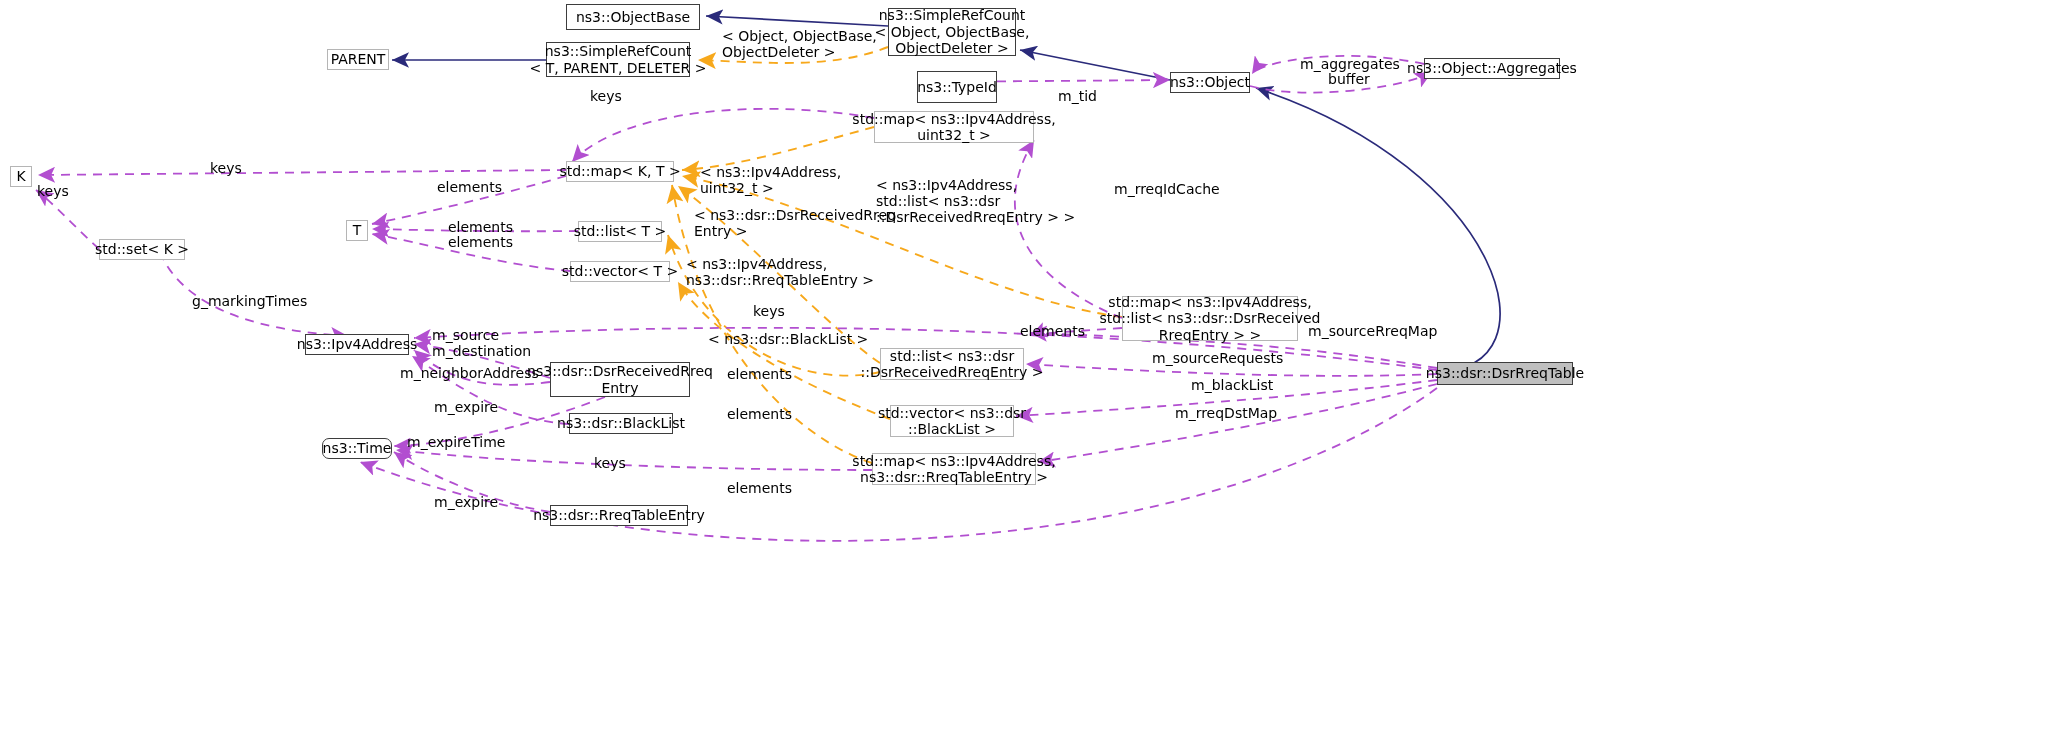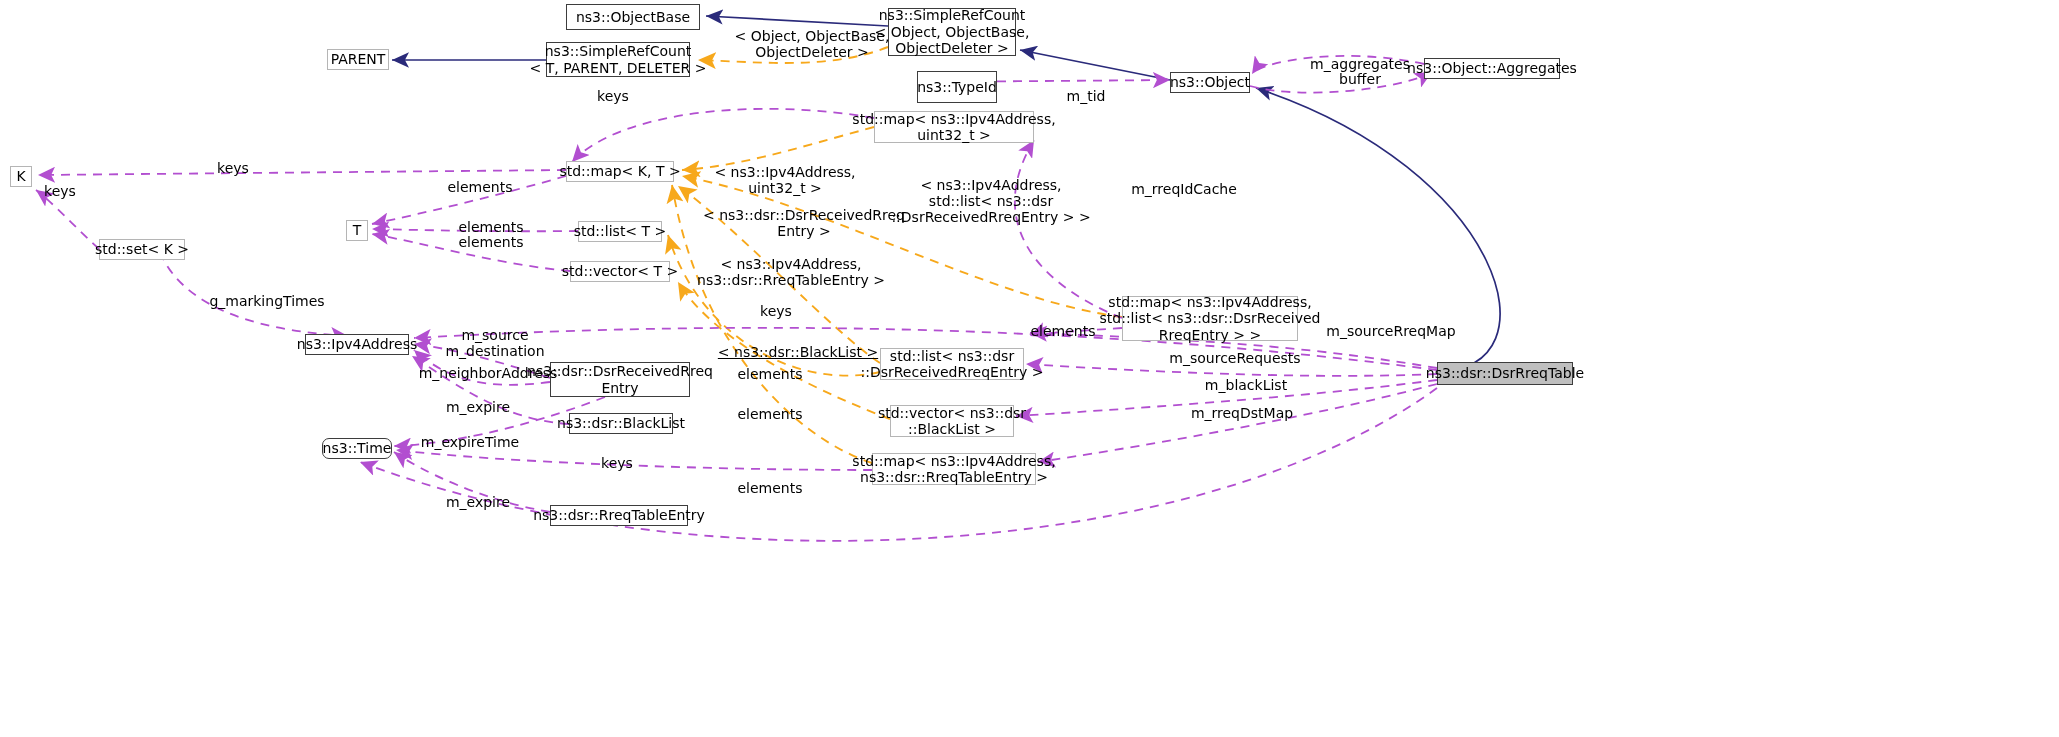--- a/index.html
+++ b/index.html
@@ -6,21 +6,21 @@
   #stage{position:relative;width:2059px;height:737px;background:#ffffff;
          font-family:"DejaVu Sans","Liberation Sans",sans-serif;overflow:hidden;}
   svg#wires{position:absolute;left:0;top:0;width:2059px;height:737px;}
   .node{position:absolute;box-sizing:border-box;display:flex;align-items:center;
         justify-content:center;text-align:center;background:#ffffff;
         font-size:14px;line-height:16.5px;color:#000000;white-space:pre;}
   .node.solid{border:1.6px solid #3d3d3d;}
   .node.tmpl{border:1.3px solid #b5b5b5;}
   .node.target{border:1.6px solid #3d3d3d;background:#bfbfbf;}
   .edgelabel{position:absolute;font-size:14px;line-height:16px;color:#000;
-             text-align:center;white-space:pre;}
+             text-align:left;white-space:pre;}
 </style>
 </head>
 <body>
 
 <div id="stage">
 
   <svg id="wires" viewBox="0 0 2059 737" xmlns="http://www.w3.org/2000/svg">
     <defs>
       <marker id="ah-inh" markerWidth="11" markerHeight="9" refX="10" refY="4.5" orient="auto">
         <path d="M10,4.5 L0,0 L2.4,4.5 L0,9 Z" fill="#2a2a7a"></path>
@@ -156,21 +156,21 @@
   <div class="edgelabel" style="left:694px;top:207px;width:220px;">&lt; ns3::dsr::DsrReceivedRreq
 Entry &gt;</div>
   <div class="edgelabel" style="left:686px;top:256px;width:210px;">&lt; ns3::Ipv4Address,
 ns3::dsr::RreqTableEntry &gt;</div>
   <div class="edgelabel" style="left:192px;top:293px;width:150px;">g_markingTimes</div>
   <div class="edgelabel" style="left:753px;top:303px;width:46px;">keys</div>
   <div class="edgelabel" style="left:1020px;top:323px;width:86px;">elements</div>
   <div class="edgelabel" style="left:1308px;top:323px;width:166px;">m_sourceRreqMap</div>
   <div class="edgelabel" style="left:432px;top:327px;width:126px;">m_source
 m_destination</div>
-  <div class="edgelabel" style="left:708px;top:344px;width:180px;text-decoration:underline;">&lt; ns3::dsr::BlackList &gt;</div>
+  <div class="edgelabel" style="left:708px;top:331px;width:180px;">&lt; ns3::dsr::BlackList &gt;</div>
   <div class="edgelabel" style="left:727px;top:366px;width:86px;">elements</div>
   <div class="edgelabel" style="left:1152px;top:350px;width:166px;">m_sourceRequests</div>
   <div class="edgelabel" style="left:400px;top:365px;width:176px;">m_neighborAddress</div>
   <div class="edgelabel" style="left:1191px;top:377px;width:110px;">m_blackList</div>
   <div class="edgelabel" style="left:434px;top:399px;width:88px;">m_expire</div>
   <div class="edgelabel" style="left:727px;top:406px;width:86px;">elements</div>
   <div class="edgelabel" style="left:1175px;top:405px;width:134px;">m_rreqDstMap</div>
   <div class="edgelabel" style="left:407px;top:434px;width:126px;">m_expireTime</div>
   <div class="edgelabel" style="left:594px;top:455px;width:46px;">keys</div>
   <div class="edgelabel" style="left:727px;top:480px;width:86px;">elements</div>

